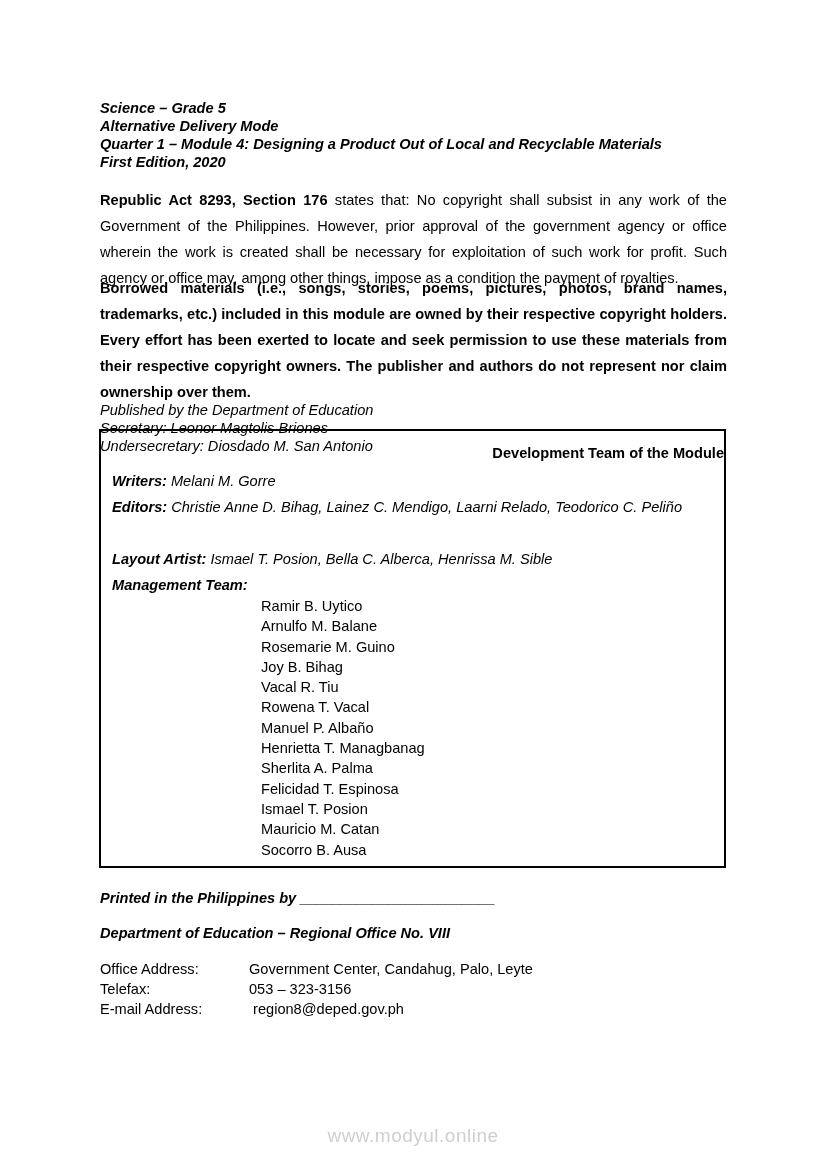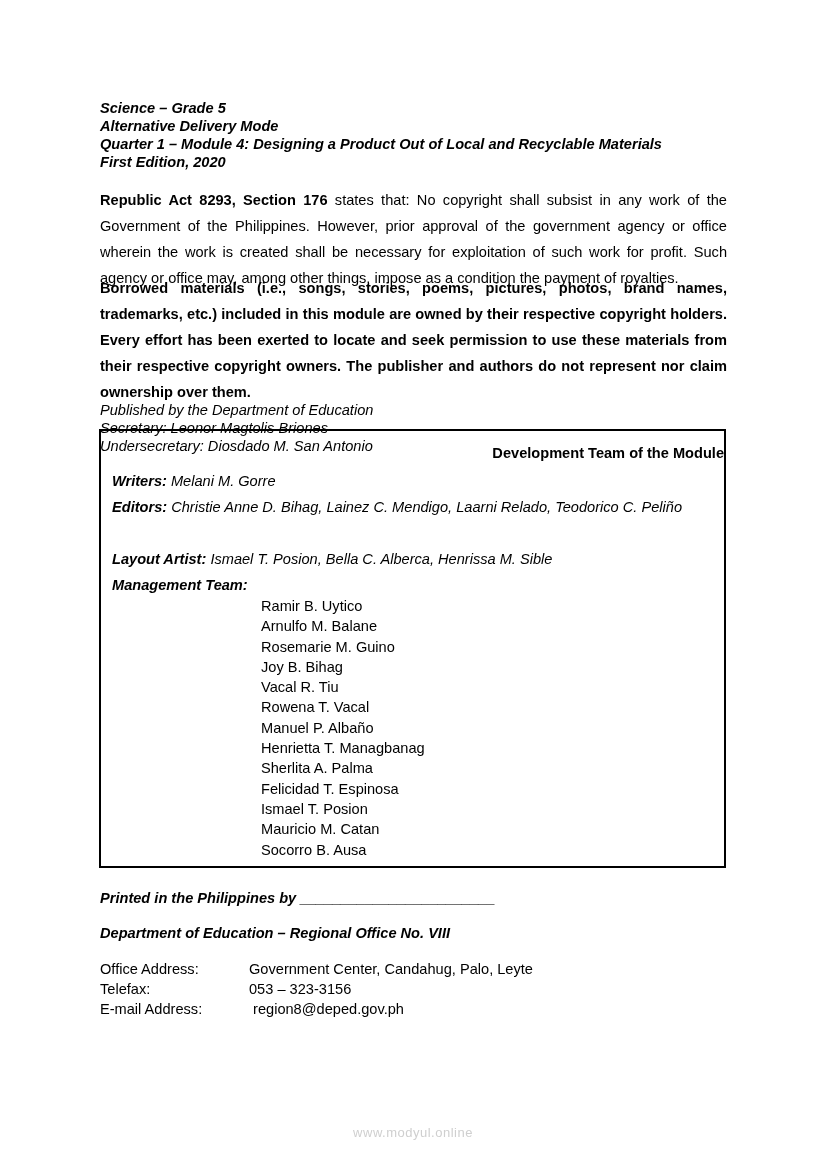--- a/index.html
+++ b/index.html
@@ -14,21 +14,21 @@
   .para2 { top: 275px; font-weight: bold; }
   .pub { left: 100px; top: 381px; margin-top: 20px; }
   .box { left: 99px; top: 429px; width: 623px; height: 435px; border: 2px solid #000; }
   .box-title { position: absolute; left: 0; right: 0; top: 14px; text-align: right; font-weight: bold; }
   .row { position: absolute; left: 11px; white-space: nowrap; font-style: italic; }
   .mgmt-list { position: absolute; left: 160px; top: 165px; line-height: 20.3px; }
   .printed { left: 100px; top: 889px; font-weight: bold; }
   .dept { left: 100px; top: 924px; font-weight: bold; }
   .contact { left: 100px; top: 959px; line-height: 20px; }
   .contact .lbl { display: inline-block; width: 149px; }
-  .watermark { left: 0; width: 826px; top: 1125px; text-align: center; color: #cfcfcf; font-size: 13px; letter-spacing: 0.5px; }
+  .watermark { left: 0; width: 826px; top: 1125px; text-align: center; color: #cfcfcf; font-size: 19px; letter-spacing: 0.5px; }
 </style>
 </head>
 <body>
 
 <div class="abs header bold">
   <div class="line">Science – Grade 5</div>
   <div class="line">Alternative Delivery Mode</div>
   <div class="line">Quarter 1 – Module 4: Designing a Product Out of Local and Recyclable Materials</div>
   <div class="line">First Edition, 2020</div>
 </div>

